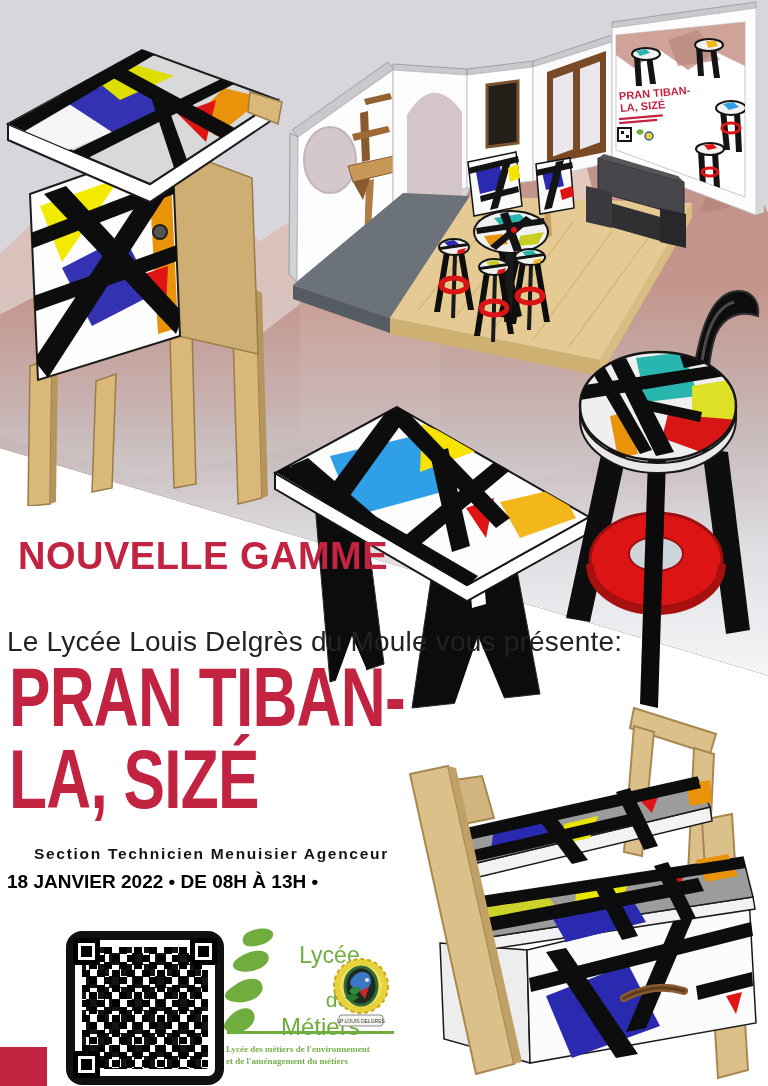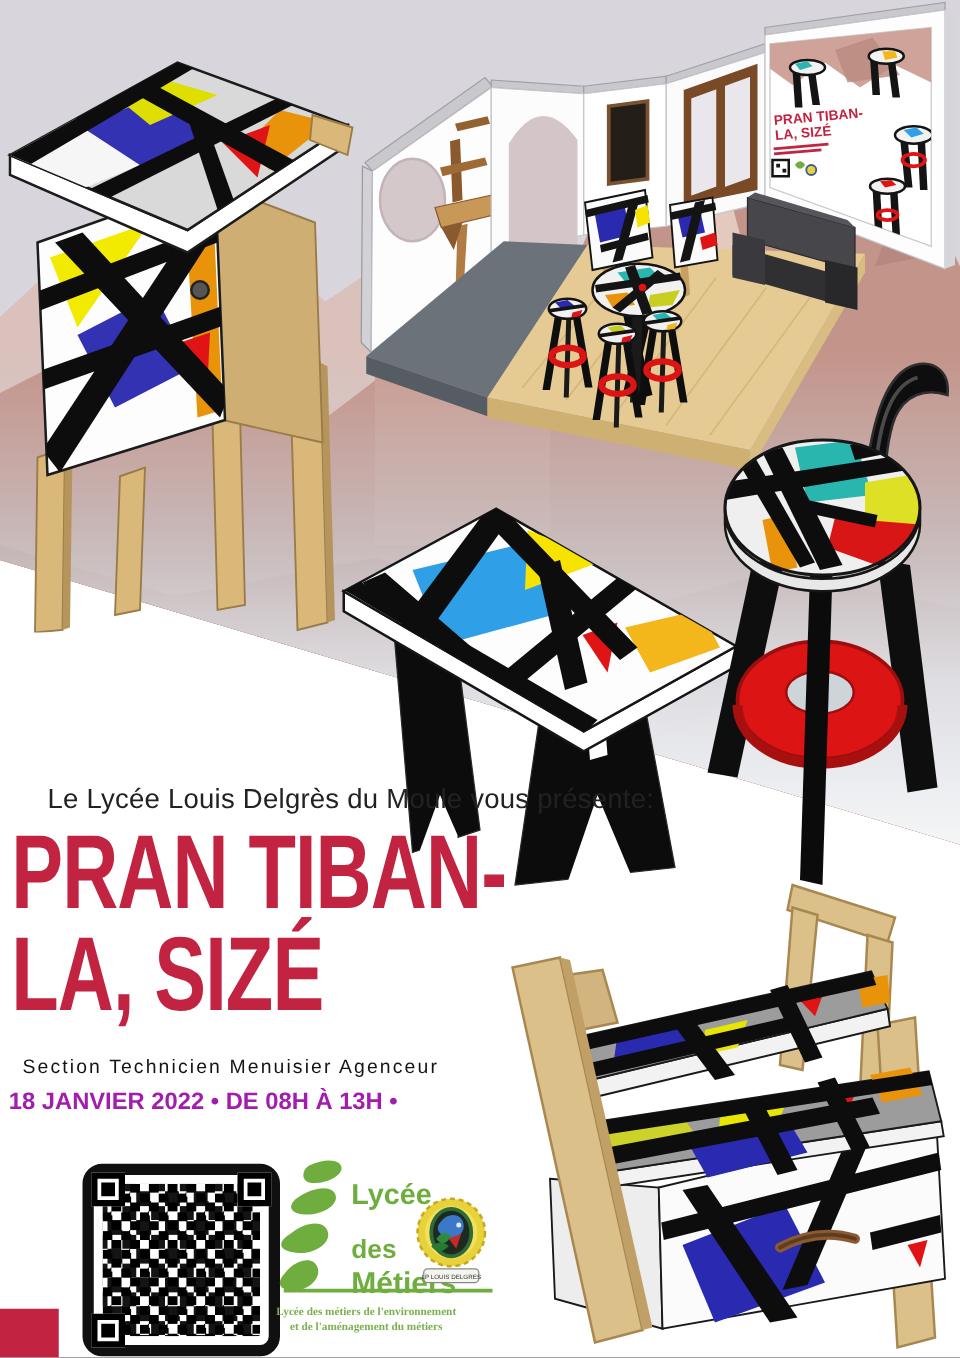--- a/index.html
+++ b/index.html
@@ -19,50 +19,50 @@
     background:linear-gradient(to bottom,rgba(222,218,224,0) 40%,rgba(203,211,219,.55) 60%,rgba(226,230,235,.92) 78%,#f3f5f7 96%);
   }
   
   .layer{position:absolute;}
   
   .condensed{transform:scaleX(.74);transform-origin:left top;white-space:nowrap;}
   .nouvelle{
     left:18px;top:537px;font-size:38px;font-weight:bold;color:#c22340;line-height:1;
     letter-spacing:.5px;
   }
-  .intro{left:7px;top:626px;font-size:22px;color:#222;letter-spacing:.2px;white-space:nowrap;margin-left:31px;}
+  .intro{left:7px;top:626px;font-size:28px;color:#222;letter-spacing:.2px;white-space:nowrap;}
   .title{
     left:9px;top:656px;margin:0;font-size:84px;font-weight:bold;color:#c22340;
     line-height:.98;letter-spacing:-1px;
   }
   .section-line{
-    left:18px;top:845px;font-size:15.5px;font-weight:normal;color:#141414;letter-spacing:1.7px;white-space:nowrap;
+    left:34px;top:845px;font-size:15.5px;font-weight:bold;color:#141414;letter-spacing:1.7px;white-space:nowrap;
   }
   .event{
-    left:7px;top:871px;font-size:19px;font-weight:bold;color:#a21caf;line-height:1.18;white-space:nowrap;
+    left:7px;top:871px;font-size:19px;font-weight:bold;color:#000000;line-height:1.18;white-space:nowrap;
   }
   
   .qr{
     left:66px;top:931px;width:140px;height:136px;border:9px solid #101010;border-radius:16px;background:#fff;
   }
   .qr-inner{
     position:absolute;inset:7px;border-radius:2px;
     background:
       conic-gradient(#000 25%,transparent 0 50%,#000 0 75%,transparent 0) 0 0/15px 15px,
       conic-gradient(from 90deg,#141414 25%,#fff 0 50%,#141414 0 75%,#fff 0) 4px 6px/23px 23px;
   }
   .finder{position:absolute;width:17px;height:17px;background:#fff;border:5px solid #000;}
   .finder:after{content:"";position:absolute;inset:3px;background:#000;}
   .finder.tl{left:-2px;top:-2px;} .finder.tr{right:-2px;top:-2px;} .finder.bl{left:-2px;bottom:-2px;}
   .logo-swoosh{left:219px;top:927px;width:58px;height:112px;}
-  .logo-text{left:281px;top:944px;color:#6fae3e;font-weight:bold;line-height:1;}
+  .logo-text{left:281px;top:944px;color:#6fae3e;font-weight:normal;line-height:1;text-align:right;}
   .logo-text .l1{font-size:23px;} .logo-text .l2{font-size:21px;margin-top:22px;} .logo-text .l3{font-size:24px;margin-top:5px;}
   .logo-rule{left:227px;top:1031px;width:167px;height:3px;background:#6fae3e;}
   .logo-caption{
-    left:195px;top:1043px;width:196px;text-align:center;font-family:"Liberation Serif",serif;
+    left:226px;top:1043px;width:196px;text-align:left;font-family:"Liberation Serif",serif;
     font-size:9px;color:#79b04c;line-height:1.35;font-weight:bold;
   }
   .emblem{left:331px;top:953px;width:60px;height:80px;}
   .red-square{left:0;top:1047px;width:47px;height:39px;background:#c22340;}
 </style>
 </head>
 <body>
 
 <div class="poster">
 
@@ -426,20 +426,23 @@
       <polygon points="44,207 347,161 350,172 47,218"></polygon>
       <polygon points="58,228 302,182 308,195 64,241"></polygon>
       <polygon points="198,190 214,186 242,240 226,244"></polygon>
       <polygon points="258,170 272,166 300,222 286,226"></polygon>
     </g>
 
     <polygon points="14,78 52,70 118,368 80,378" fill="#dcc08a" stroke="#a88850" stroke-width="2"></polygon>
     <polygon points="52,70 60,72 126,366 118,368" fill="#c0a066"></polygon>
   </svg>
 
+  <div class="layer nouvelle">
+    <span class="condensed">NOUVELLE GAMME</span>
+  </div>
 
   <div class="layer intro">Le Lycée Louis Delgrès du Moule vous présente:</div>
 
   <h1 class="layer title">
     <div class="condensed">PRAN TIBAN-</div>
     <div class="condensed">LA, SIZÉ</div>
   </h1>
 
   <div class="layer section-line">Section Technicien Menuisier Agenceur</div>
 

